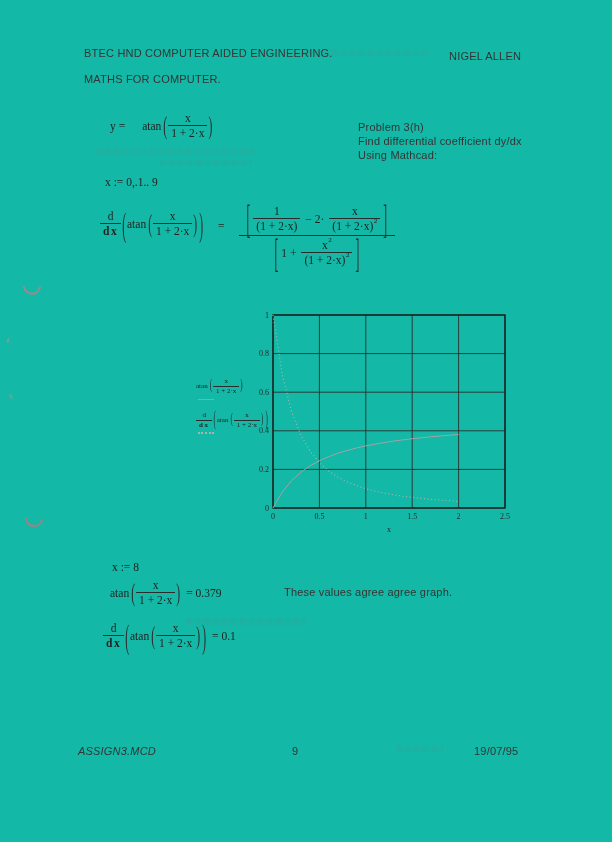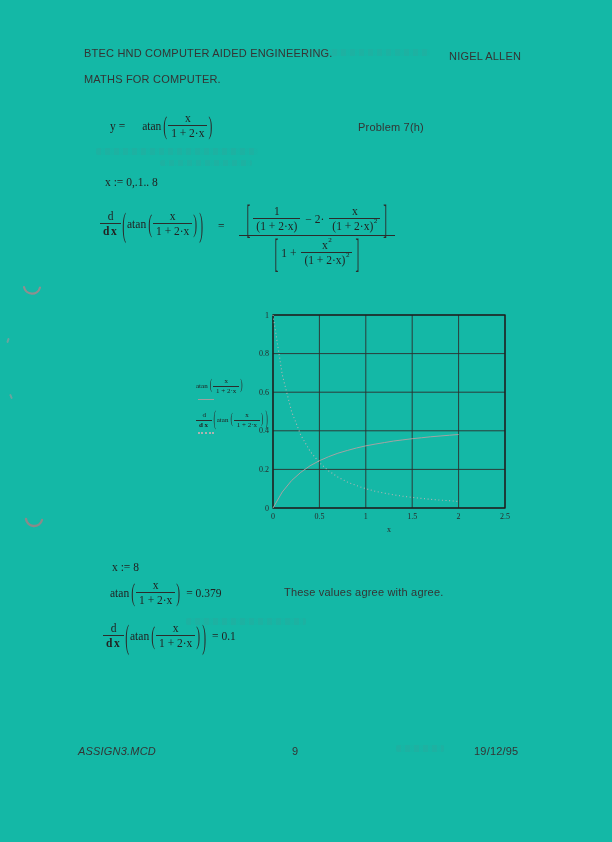--- a/index.html
+++ b/index.html
@@ -65,27 +65,29 @@
       <span class="paren p-med">(</span>
       <span class="mfrac">
         <span class="mnum">x</span>
         <span class="mden">1 + 2·x</span>
       </span>
       <span class="paren p-med">)</span>
     </span>
   </div>
 
   <div class="abs sans problem-block" style="left:358px; top:120px;">
-    <div>Problem 7(h)</div>
+    <div>Problem 3(h)</div>
+    <div>Find differential coefficient dy/dx</div>
+    <div>Using Mathcad:</div>
   </div>
 
   <div class="ghost" style="left:96px; top:148px; width:162px; height:7px;"></div>
   <div class="ghost" style="left:160px; top:160px; width:92px; height:6px;"></div>
 
-  <div class="abs m math-md" style="left:105px; top:176px;">x := 0,.1.. 8</div>
+  <div class="abs m math-md" style="left:105px; top:176px;">x := 0,.1.. 9</div>
 
   <div class="abs m math-md eqrow" style="left:100px; top:203px;">
     <span class="mrow" style="margin-top:7px;">
       <span class="mfrac">
         <span class="mnum">d</span>
         <span class="mden dxs">dx</span>
       </span>
       <span class="paren p-big">(</span>
       <span class="mrow">
         <span class="fname">atan</span>
@@ -208,21 +210,21 @@
       <span class="paren p-med">(</span>
       <span class="mfrac">
         <span class="mnum">x</span>
         <span class="mden">1 + 2·x</span>
       </span>
       <span class="paren p-med">)</span>
     </span>
     <span style="margin-left:5px;">= 0.379</span>
   </div>
 
-  <div class="abs sans" style="left:284px; top:586px;">These values agree with agree.</div>
+  <div class="abs sans" style="left:284px; top:586px;">These values agree agree graph.</div>
   <div class="ghost" style="left:186px; top:618px; width:120px; height:7px;"></div>
 
   <div class="abs m math-md mrow" style="left:103px; top:622px;">
     <span class="mrow">
       <span class="mfrac">
         <span class="mnum">d</span>
         <span class="mden dxs">dx</span>
       </span>
       <span class="paren p-big">(</span>
       <span class="mrow">
@@ -235,21 +237,21 @@
         <span class="paren p-med">)</span>
       </span>
       <span class="paren p-big">)</span>
     </span>
     <span style="margin-left:5px;">= 0.1</span>
   </div>
 
   <div class="abs sans" style="left:78px; top:745px;font-style:italic;">ASSIGN3.MCD</div>
   <div class="abs sans" style="left:292px; top:745px;">9</div>
   <div class="ghost" style="left:396px; top:745px; width:48px; height:7px;"></div>
-  <div class="abs sans" style="left:474px; top:745px;">19/12/95</div>
+  <div class="abs sans" style="left:474px; top:745px;">19/07/95</div>
 
   <svg class="abs" style="left:22px; top:284px;" width="20" height="14" viewBox="0 0 20 14">
     <path d="M2 3 A 8.2 8.2 0 0 0 18 3.5" fill="none" stroke="#8f8f8f" stroke-width="2.2" stroke-linecap="round"></path>
   </svg>
   <svg class="abs" style="left:24px; top:516px;" width="20" height="15" viewBox="0 0 20 15">
     <path d="M2 3 A 8.2 8.2 0 0 0 18 4" fill="none" stroke="#8a8a8a" stroke-width="2.4" stroke-linecap="round"></path>
   </svg>
   <div class="stray" style="left:7px; top:338px; transform:rotate(18deg);"></div>
   <div class="stray" style="left:10px; top:394px; transform:rotate(-24deg);"></div>
 

